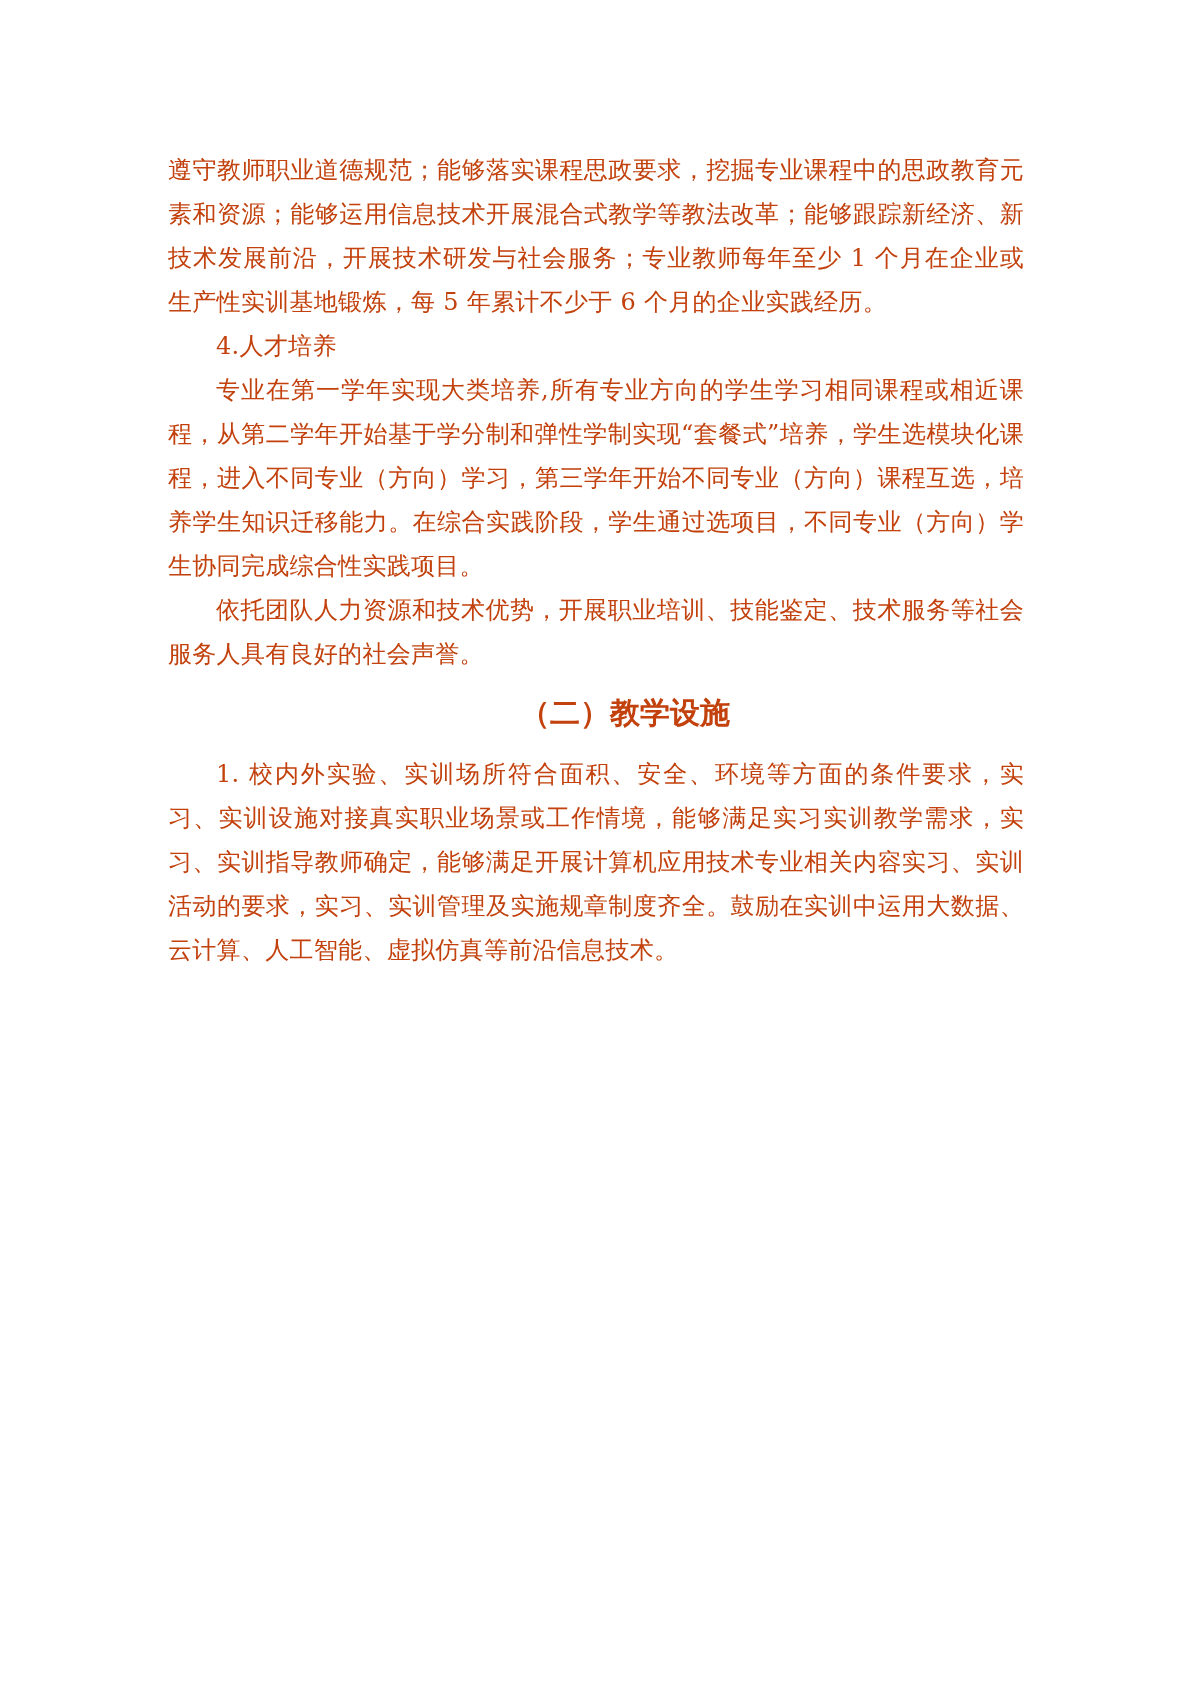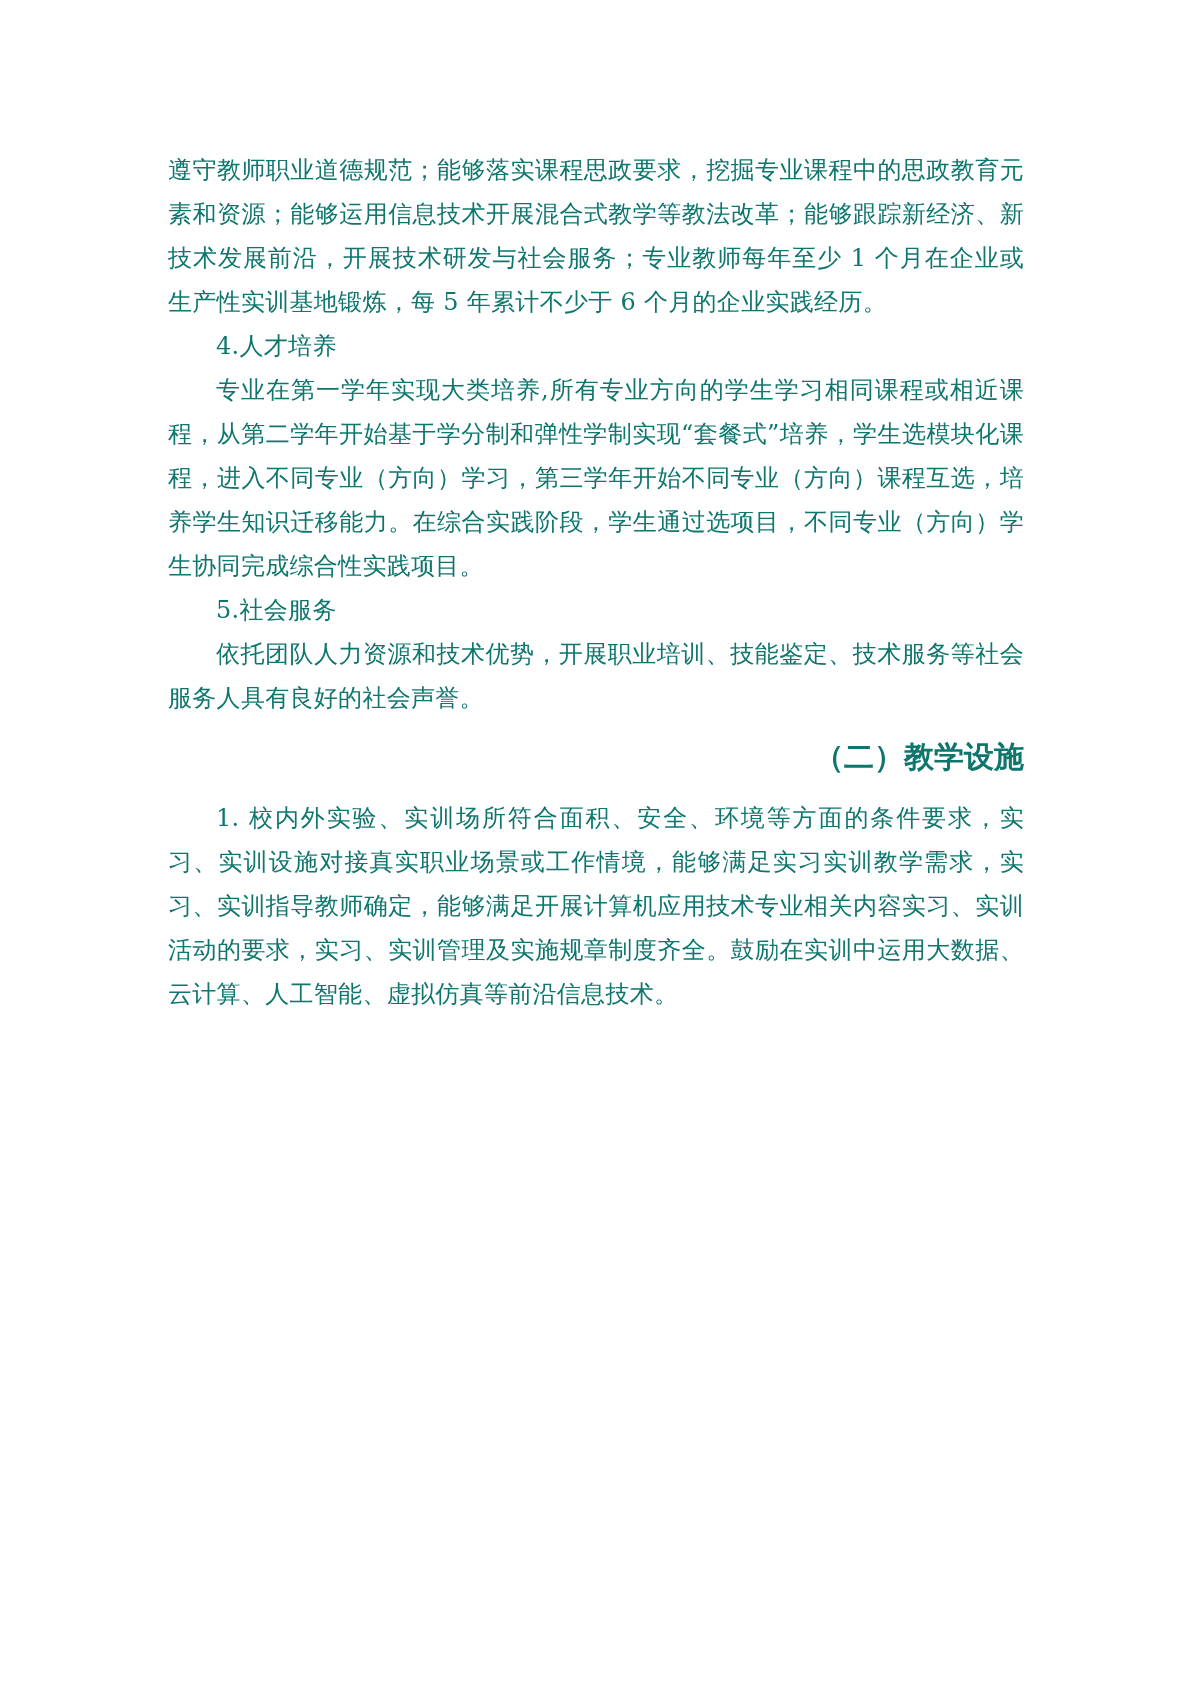--- a/index.html
+++ b/index.html
@@ -5,21 +5,21 @@
   html, body {
     margin: 0;
     padding: 0;
     background: #ffffff;
   }
   .page {
     position: relative;
     width: 1191px;
     height: 1458px;
     background: #ffffff;
-    color: #0f766e;
+    color: #c2410c;
     font-family: "DejaVu Serif", "Liberation Serif", serif;
     overflow: hidden;
     text-decoration: underline;
   }
   .content {
     position: absolute;
     left: 168px;
     top: 148px;
     width: 856px;
   }
@@ -34,21 +34,21 @@
   .para.indent {
     text-indent: 2em;
   }
   .section-heading {
     margin: 14px 0 16px 0;
     font-family: "DejaVu Sans", "Liberation Sans", sans-serif;
     font-weight: 700;
     font-size: 30px;
     line-height: 46px;
     text-indent: 58px;
-    text-align: right;
+    text-align: center;
   }
   .page-number {
     position: absolute;
     top: 1556px;
     left: 0;
     width: 100%;
     text-align: center;
     font-size: 24px;
     line-height: 28px;
     font-family: "DejaVu Serif", "Liberation Serif", serif;
@@ -56,19 +56,18 @@
 </style>
 </head>
 <body>
 
 <div class="page">
   <div class="content">
 
   <p class="para">遵守教师职业道德规范；能够落实课程思政要求，挖掘专业课程中的思政教育元素和资源；能够运用信息技术开展混合式教学等教法改革；能够跟踪新经济、新技术发展前沿，开展技术研发与社会服务；专业教师每年至少 1 个月在企业或生产性实训基地锻炼，每 5 年累计不少于 6 个月的企业实践经历。</p>
       <p class="para indent">4.人才培养</p>
       <p class="para indent">专业在第一学年实现大类培养,所有专业方向的学生学习相同课程或相近课程，从第二学年开始基于学分制和弹性学制实现“套餐式”培养，学生选模块化课程，进入不同专业（方向）学习，第三学年开始不同专业（方向）课程互选，培养学生知识迁移能力。在综合实践阶段，学生通过选项目，不同专业（方向）学生协同完成综合性实践项目。</p>
-      <p class="para indent">5.社会服务</p>
       <p class="para indent">依托团队人力资源和技术优势，开展职业培训、技能鉴定、技术服务等社会服务人具有良好的社会声誉。</p>
       <h2 class="section-heading">（二）教学设施</h2>
       <p class="para indent">1. 校内外实验、实训场所符合面积、安全、环境等方面的条件要求，实习、实训设施对接真实职业场景或工作情境，能够满足实习实训教学需求，实习、实训指导教师确定，能够满足开展计算机应用技术专业相关内容实习、实训活动的要求，实习、实训管理及实施规章制度齐全。鼓励在实训中运用大数据、云计算、人工智能、虚拟仿真等前沿信息技术。</p>
     </div>
   <div class="page-number">59</div>
 </div>
 
 </body></html>

